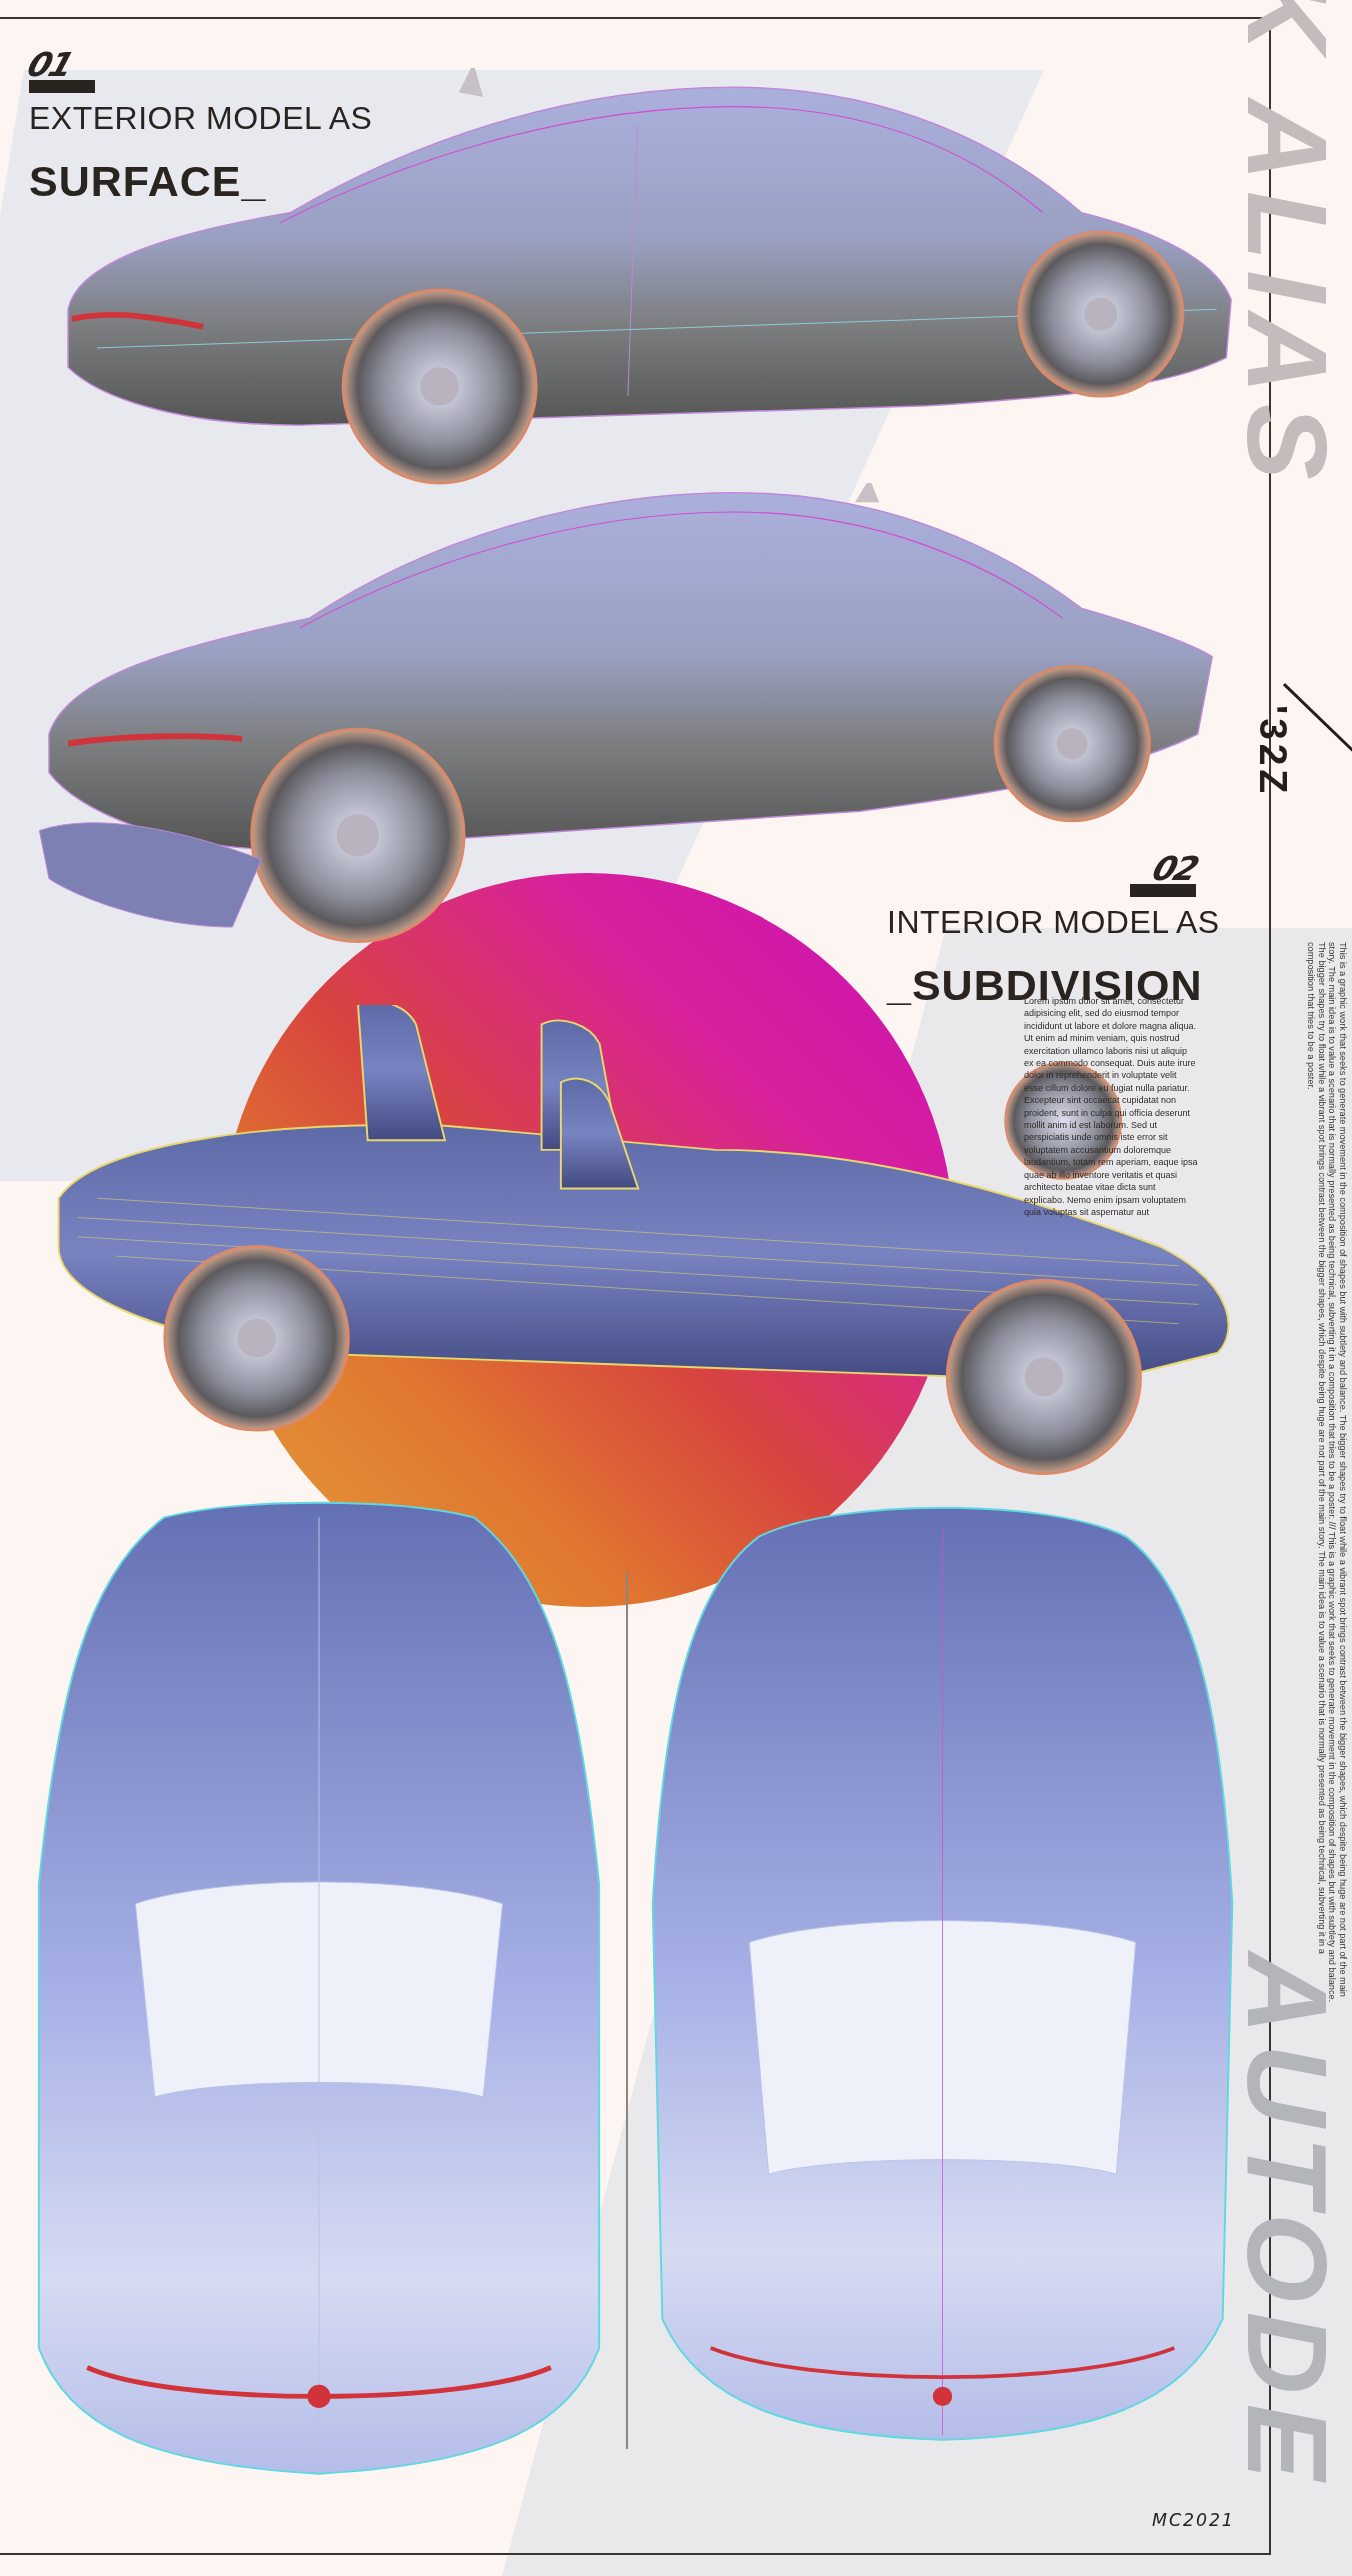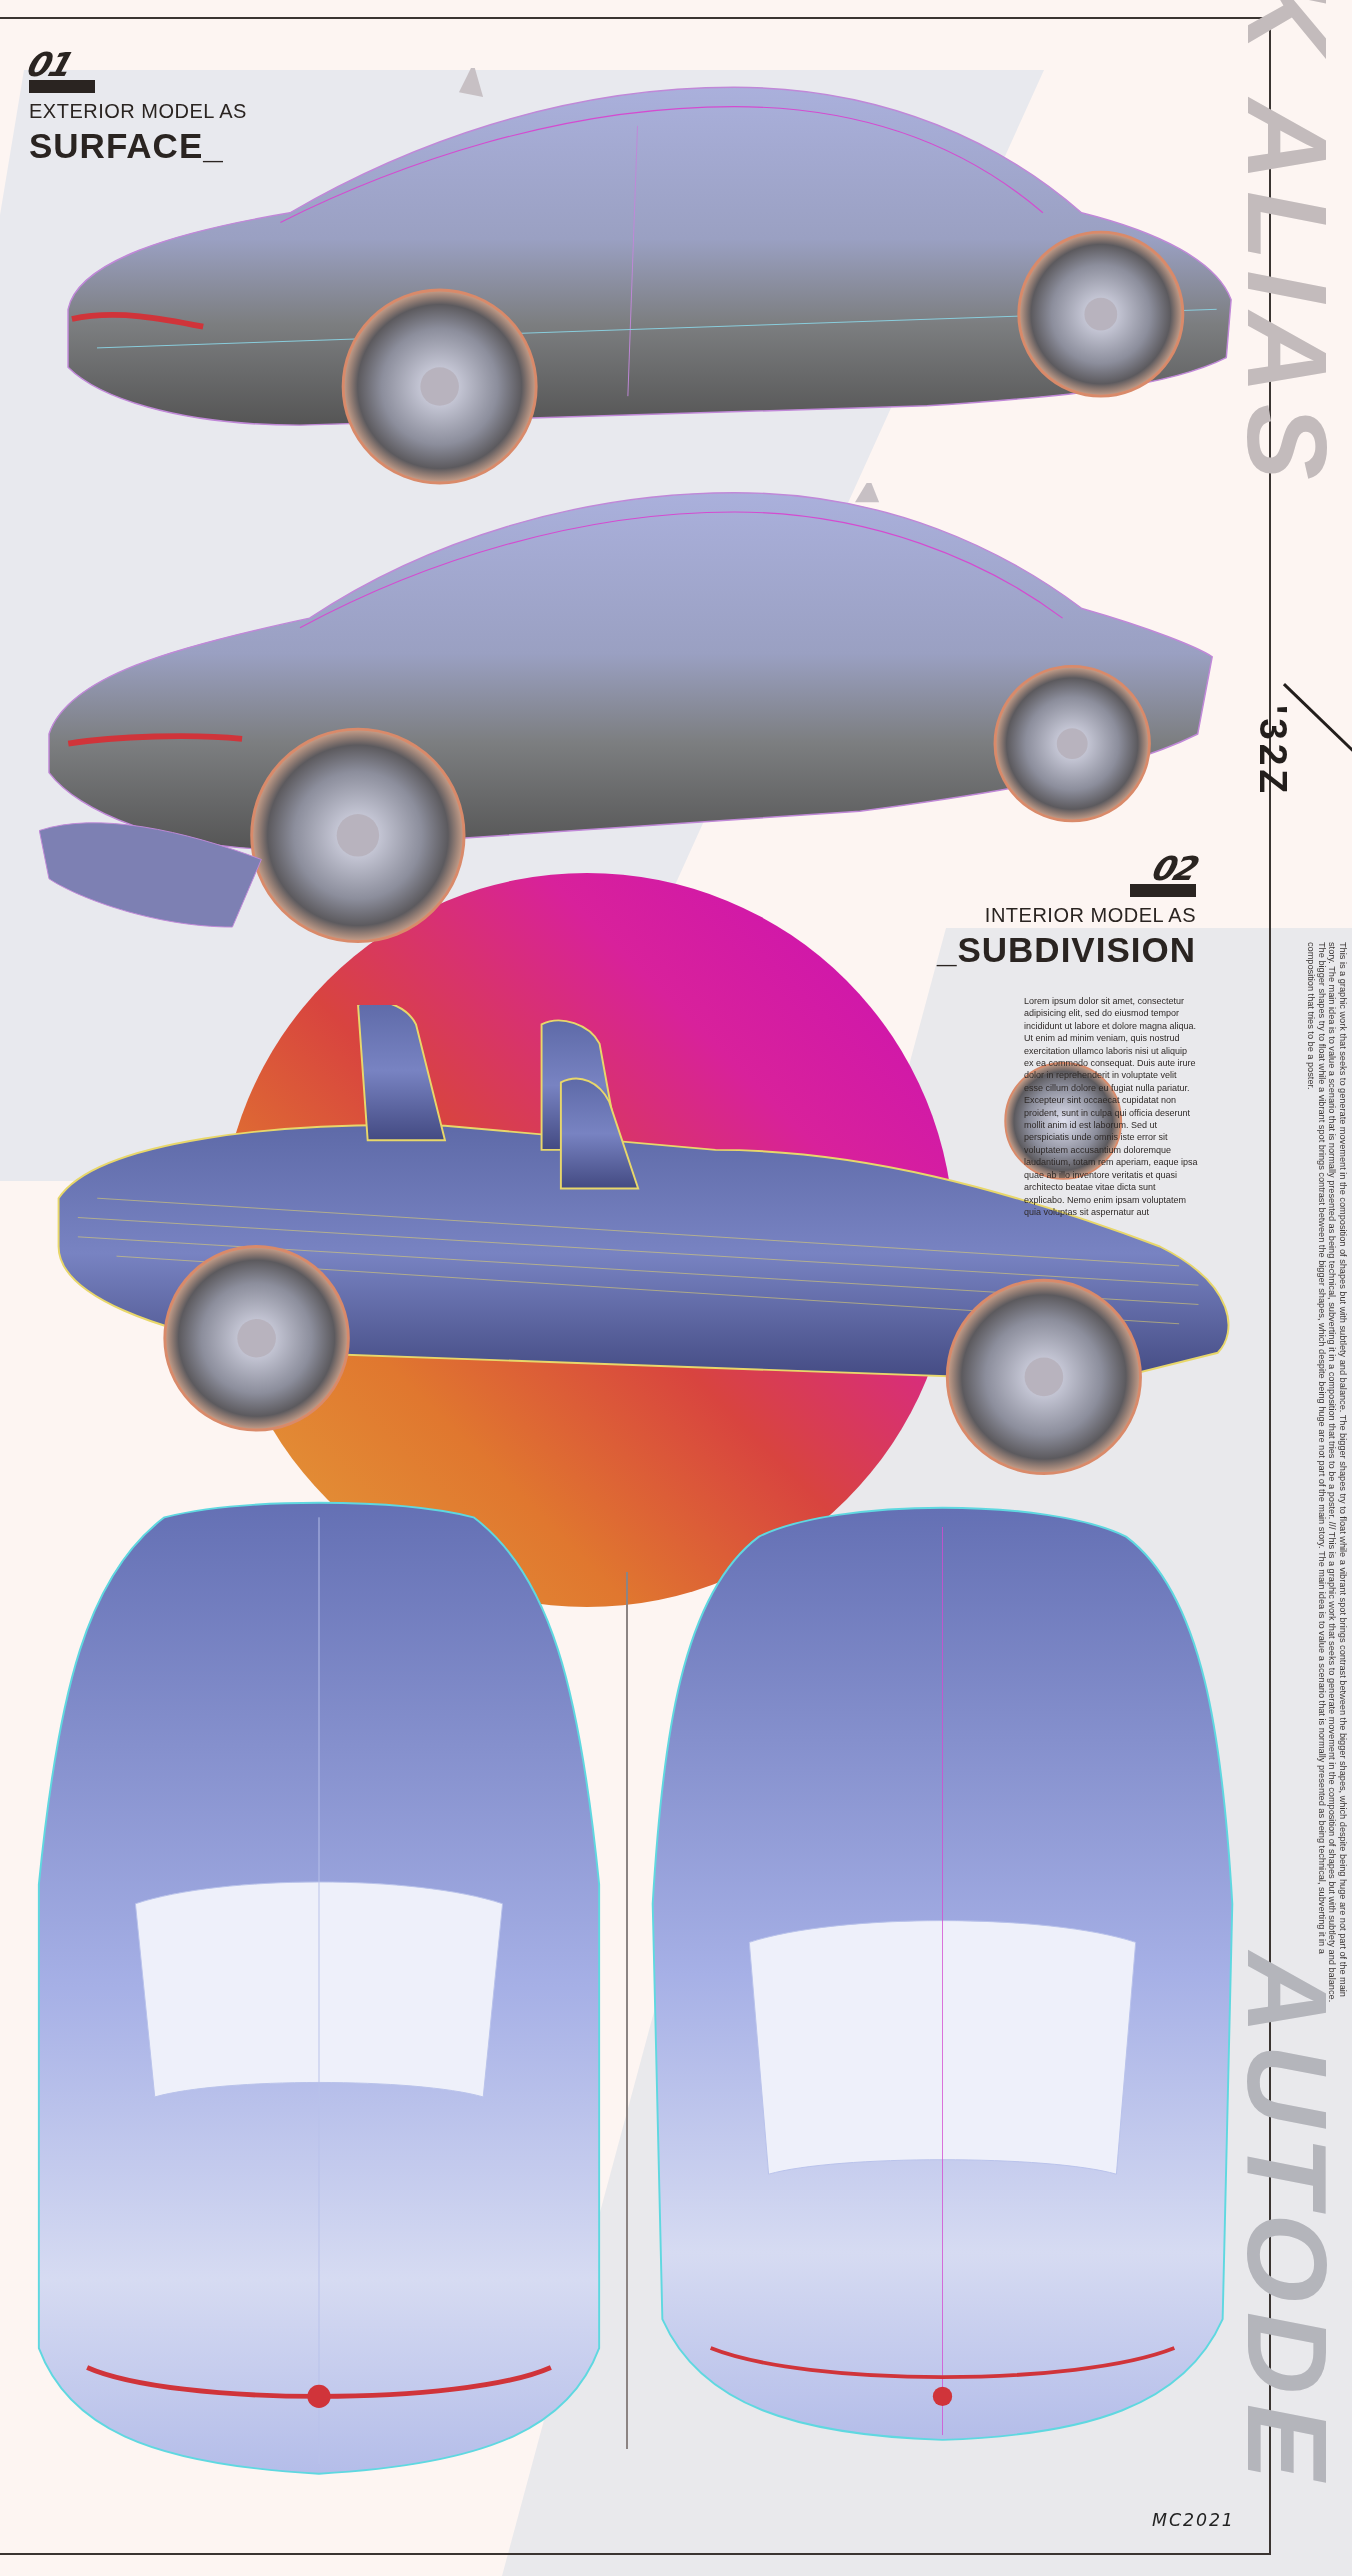--- a/index.html
+++ b/index.html
@@ -7,22 +7,22 @@
   .abs{position:absolute;}
   
   .grey-top{left:0;top:70px;width:1044px;height:1111px;background:#e8e9ee;clip-path:polygon(24px 0,100% 0,541px 100%,0 100%,0 145px);}
   .grey-right{left:502px;top:928px;width:850px;height:1648px;background:#e9e9ec;clip-path:polygon(444px 0,100% 0,100% 100%,0 100%);}
   .circle{left:220px;top:873px;width:734px;height:734px;border-radius:50%;background:linear-gradient(225deg,#c90fb8 0%,#d8219b 28%,#d8443f 52%,#e0772f 72%,#e5a03a 100%);}
   .frame{left:-3.9px;top:17.4px;width:1275px;height:2538px;border:2.9px solid #3b3532;border-left:none;box-sizing:border-box;}
   .divider{left:626px;top:1572px;width:1.9px;height:877px;background:#8c8483;}
   .num-bar{width:66px;height:12.6px;background:#2a2421;}
   .sec1{left:29px;top:50px;}
   .sec1 .num{font-family:"DejaVu Sans",sans-serif;font-weight:bold;font-style:italic;font-size:33px;line-height:29px;letter-spacing:-1.9px;transform:skewX(-18deg);display:inline-block;}
-  .sub-light{font-size:20px;font-weight:300;letter-spacing:0.5px;margin-top:7.7px;color:#2a2421;}
-  .big-bold{font-size:35px;font-weight:bold;letter-spacing:1px;margin-top:3px;}
+  .sub-light{font-size:32px;font-weight:300;letter-spacing:0.5px;margin-top:7.7px;color:#2a2421;}
+  .big-bold{font-size:43px;font-weight:bold;letter-spacing:1px;margin-top:20px;}
   .sec2{left:887px;top:854px;text-align:right;width:309px;}
   .sec2 .num{font-family:"DejaVu Sans",sans-serif;font-weight:bold;font-style:italic;font-size:33px;line-height:29px;letter-spacing:-1.9px;display:inline-block;transform:skewX(-18deg);}
   .sec2 .num-bar{margin-left:auto;}
   .sec2 .sub-light{white-space:nowrap;}
   .sec2 .big-bold{white-space:nowrap;}
   .lorem{left:1024px;top:995px;width:174px;font-size:9px;line-height:12.4px;text-align:left;color:#2f2a28;}
   
   .vert-big{font-size:114px;font-weight:bold;font-style:italic;color:#c3bbbc;letter-spacing:9.7px;white-space:nowrap;transform-origin:0 0;}
   .vert-alias{left:1353px;top:-116px;transform:rotate(90deg);}
   .vert-auto{left:1353px;top:1952px;transform:rotate(90deg);color:#b4b5bb;}

